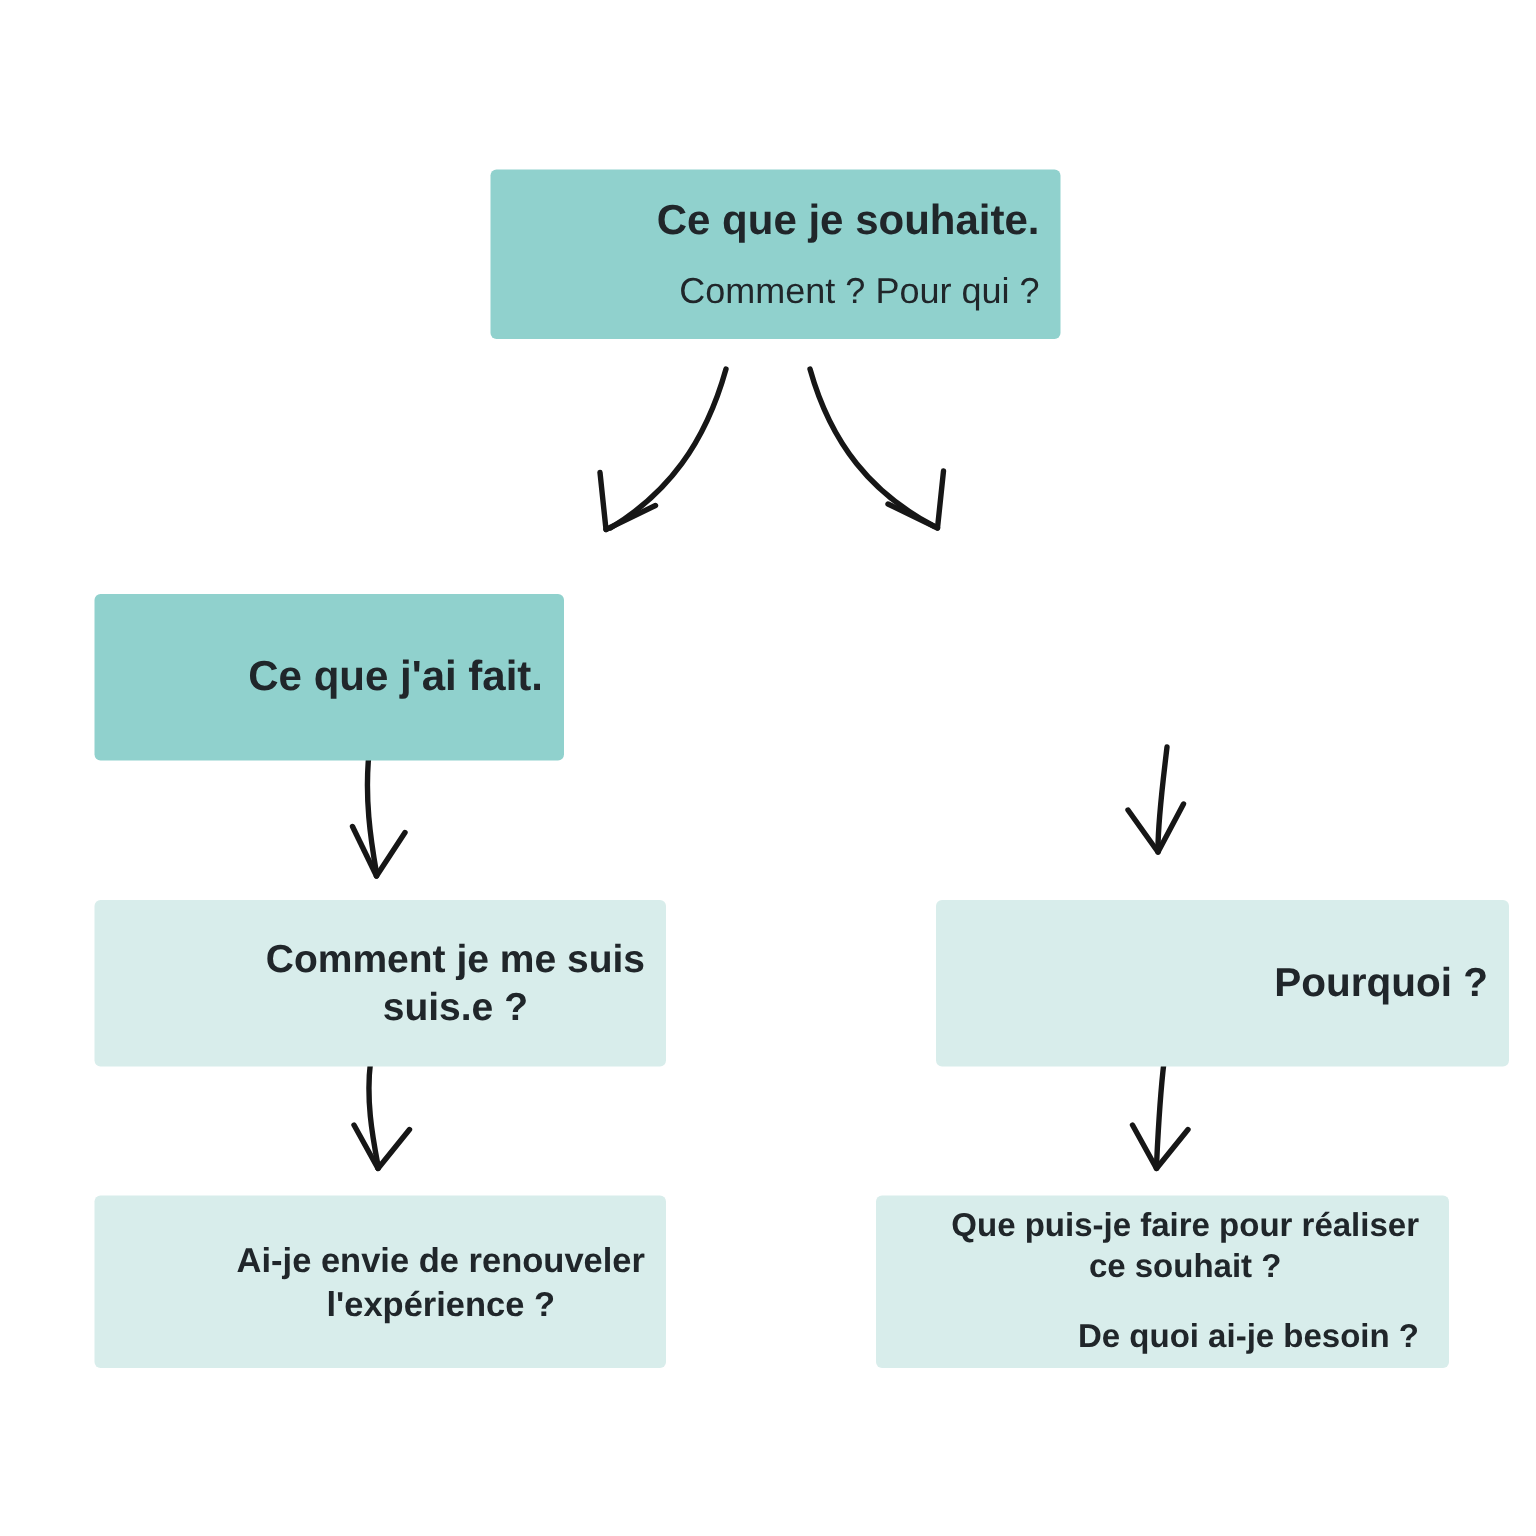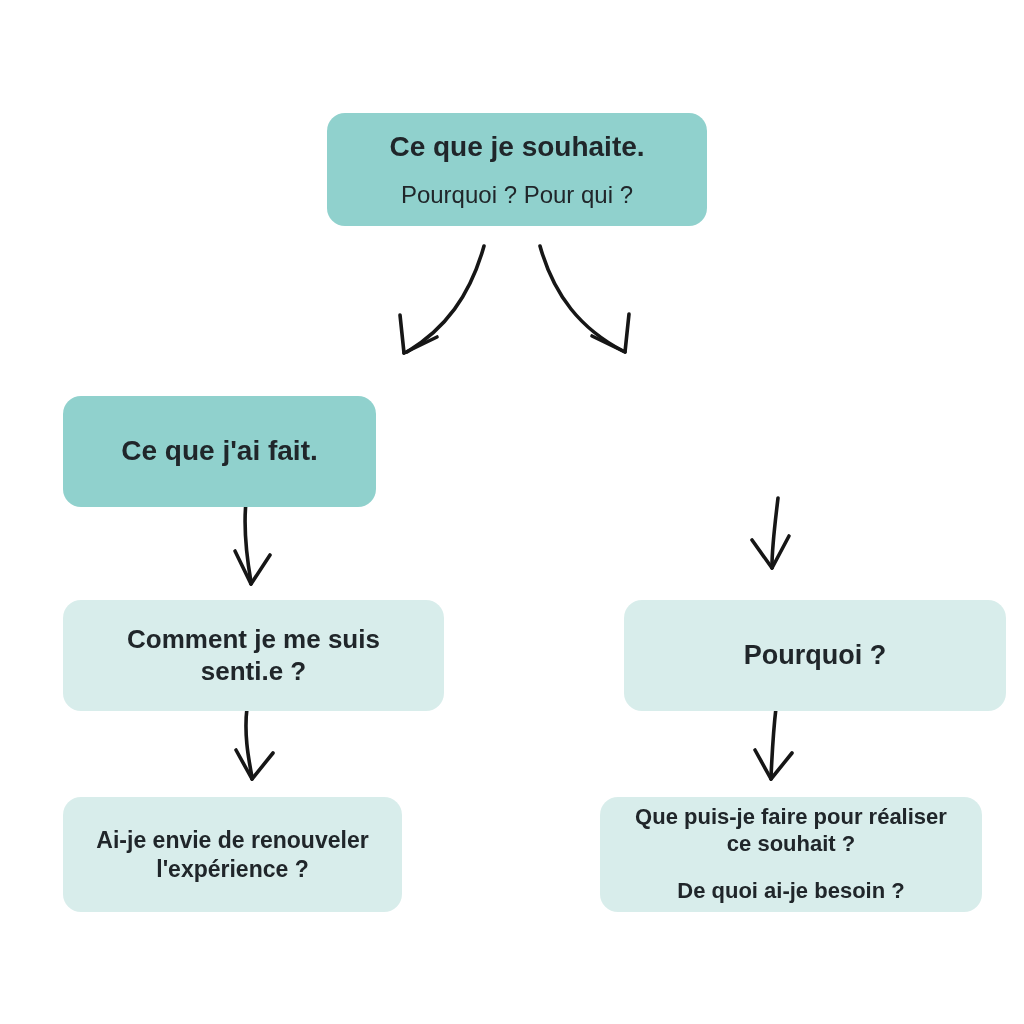--- a/index.html
+++ b/index.html
@@ -14,23 +14,23 @@
     position:relative;
     width:1024px;height:1024px;
     background:var(--bg);
     font-family:"Liberation Sans", sans-serif;
     color:var(--text);
     overflow:hidden;
   }
   .node{
     position:absolute;
     display:flex;flex-direction:column;
-    align-items:center;justify-content:center;
+    align-items:flex-end;justify-content:center;
     text-align:center;
-    border-radius:18px;
+    border-radius:4px;
     box-sizing:border-box;
     padding:8px 14px;
   }
   .node.dark{background:var(--box-dark);}
   .node.light{background:var(--box-light);}
   .lbl{white-space:pre-line;font-weight:700;line-height:1.22;}
 
   #node-root{left:327px;top:113px;width:380px;height:113px;gap:18px;}
   #node-root .title{font-size:28px;font-weight:700;}
   #node-root .subtitle{font-size:24px;font-weight:500;}
@@ -40,24 +40,24 @@
 
   #node-not-done{left:580px;top:386px;width:382px;height:111px;}
   #node-not-done .lbl{font-size:26px;}
 
   #node-feelings{left:63px;top:600px;width:381px;height:111px;}
   #node-feelings .lbl{font-size:26px;}
 
   #node-why{left:580px;top:600px;width:382px;height:111px;margin-left:44px;}
   #node-why .lbl{font-size:27px;}
 
-  #node-renew{left:63px;top:797px;width:339px;height:115px;}
+  #node-renew{left:63px;top:797px;width:381px;height:115px;}
   #node-renew .lbl{font-size:23px;}
 
-  #node-actions{left:600px;top:797px;width:382px;height:115px;gap:21px;padding:8px 8px;}
+  #node-actions{left:584px;top:797px;width:382px;height:115px;gap:21px;padding:8px 20px;}
   #node-actions .lbl{font-size:22px;}
 
   #arrow-layer{
     position:absolute;left:0;top:0;width:1024px;height:1024px;
     pointer-events:none;
   }
   #arrow-layer path{
     fill:none;
     stroke:var(--arrow);
     stroke-width:3.6;
@@ -98,31 +98,31 @@
     </g>
     <g>
       <path d="M 776 708 C 773 733 772 756 771 777"></path>
       <path d="M 755 750 L 771 779"></path>
       <path d="M 792 753 L 771 779"></path>
     </g>
   </svg>
 
   <div id="node-root" class="node dark">
     <div class="title">Ce que je souhaite.</div>
-    <div class="subtitle">Pourquoi ? Pour qui ?</div>
+    <div class="subtitle">Comment ? Pour qui ?</div>
   </div>
 
   <div id="node-done" class="node dark">
     <div class="lbl">Ce que j'ai fait.</div>
   </div>
 
 
   <div id="node-feelings" class="node light">
     <div class="lbl">Comment je me suis
-senti.e ?</div>
+suis.e ?</div>
   </div>
 
   <div id="node-why" class="node light">
     <div class="lbl">Pourquoi ?</div>
   </div>
 
   <div id="node-renew" class="node light">
     <div class="lbl">Ai-je envie de renouveler
 l'expérience ?</div>
   </div>

